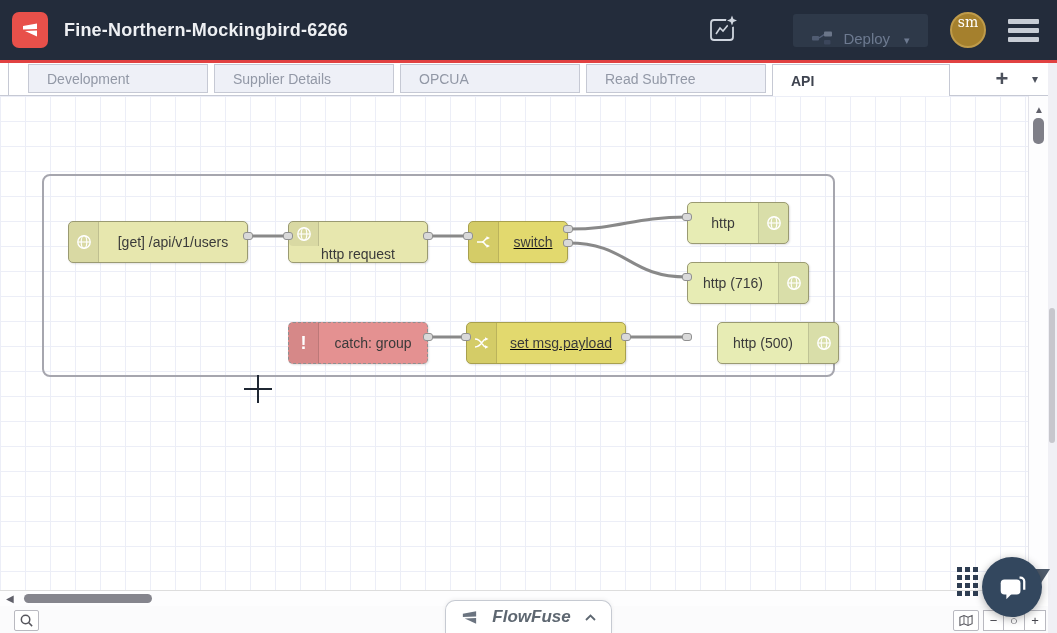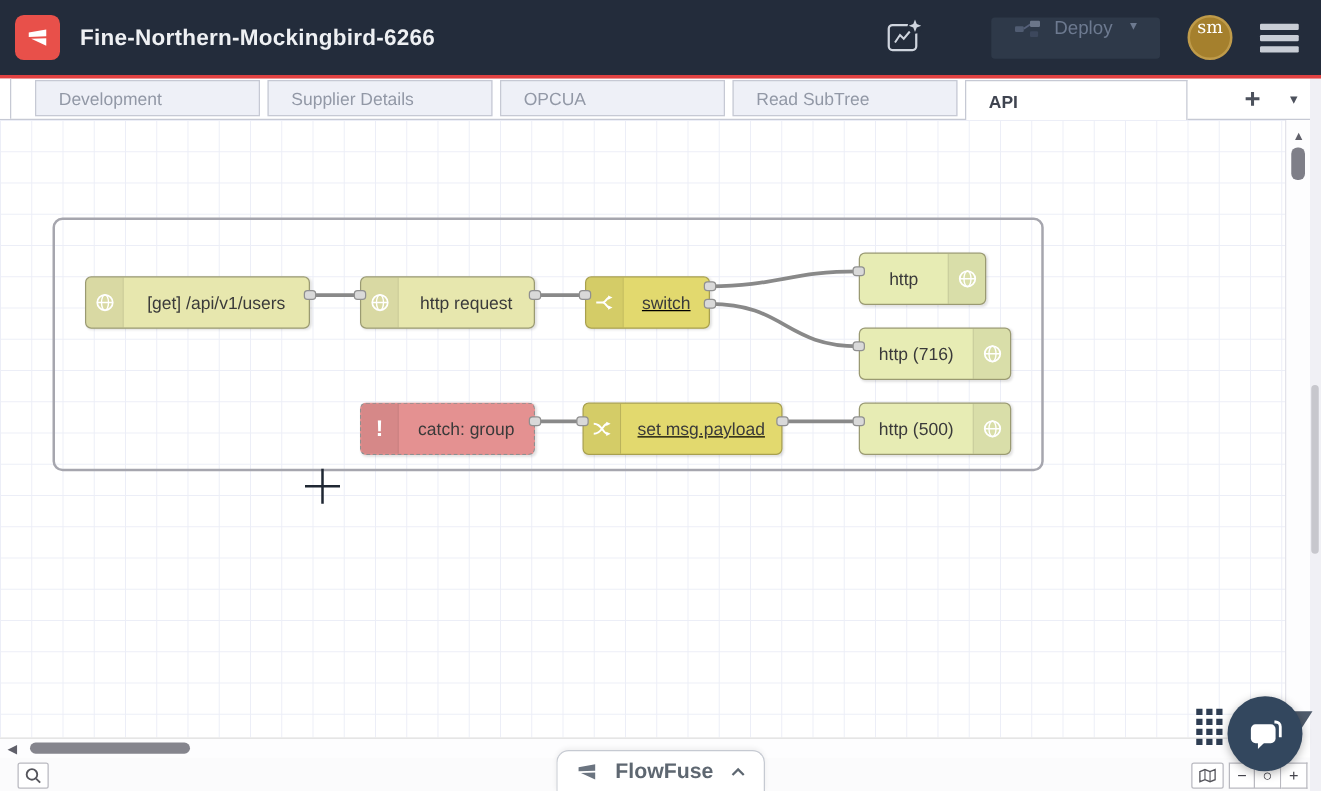--- a/index.html
+++ b/index.html
@@ -8,21 +8,21 @@
 
   
   .header { position:absolute; left:0; top:0; width:1057px; height:60px; background:#232c3b;
             display:flex; align-items:center; }
   .logo-box { width:36px; height:36px; background:#e8504a; border-radius:7px; margin-left:12px;
               display:flex; align-items:center; justify-content:center; }
   .app-title { color:#eef0f3; font-size:18px; font-weight:700; margin-left:16px; letter-spacing:.2px; }
   .header-right { margin-left:auto; display:flex; align-items:center; gap:22px; margin-right:18px; }
   .ai-btn { width:34px; height:34px; display:flex; align-items:center; justify-content:center; cursor:pointer; }
   .deploy-btn { height:33px; min-width:135px; background:#2e3949; border-radius:3px; display:flex;
-                align-items:flex-start; justify-content:center; gap:10px; padding:0 14px; cursor:default;margin-left:31px; }
+                align-items:flex-end; justify-content:center; gap:10px; padding:0 14px; cursor:default;margin-left:31px; }
   .deploy-label { color:#6d7a90; font-size:15px; }
   .deploy-caret { color:#6d7a90; font-size:11px; margin-left:4px; }
   .avatar { width:36px; height:36px; border-radius:50%; background:#a5802d; border:2px solid #bf9b4a;
             color:#fff; display:flex; align-items:flex-start; justify-content:center;
             font-family:"DejaVu Serif", serif; font-size:14px; cursor:pointer; }
   .hamburger { display:flex; flex-direction:column; gap:4px; cursor:pointer; padding:4px 0; }
   .hamburger span { display:block; width:31px; height:5px; background:#c8cdd5; border-radius:1px; }
   .red-line { position:absolute; left:0; top:60px; width:1057px; height:3px; background:#e14141; }
 
   
@@ -93,21 +93,21 @@
              justify-content:center; cursor:pointer; }
   .zoom-group { position:absolute; left:983px; top:4px; display:flex; }
   .zoom-group button { width:21px; height:21px; background:#fff; border:1px solid #b9b9c0;
                        color:#45454d; font-size:13px; line-height:18px; cursor:pointer; padding:0; }
   .zoom-group button + button { border-left:none; }
 
   
   .footer-tab { position:absolute; left:445px; top:600px; width:167px; height:33px; background:#fff;
                 border:1px solid #c6cad2; border-bottom:none; border-radius:10px 10px 0 0;
                 box-shadow:0 -1px 4px rgba(0,0,0,0.06); display:flex; align-items:center;
-                justify-content:center; gap:13px; cursor:pointer; }
+                justify-content:center; gap:13px; cursor:pointer;font-style:italic; }
   .footer-brand { font-size:17px; font-weight:600; color:#5e6771; }
 
   
   .dots-grid { position:absolute; left:957px; top:567px; width:21px; height:29px;
                display:grid; grid-template-columns:repeat(3,5px); grid-auto-rows:5px; gap:3px; cursor:grab; }
   .dots-grid i { background:#2e3d52; display:block; }
   .corner-tri { position:absolute; left:1032px; top:569px; width:0; height:0;
                 border-left:9px solid transparent; border-right:9px solid transparent;
                 border-top:14px solid #4f5b6b; }
   .chat-btn { position:absolute; left:982px; top:557px; width:60px; height:60px; border-radius:50%;
@@ -194,21 +194,21 @@
     <div class="icon-area left">
       <svg width="16" height="16" viewBox="0 0 16 16">
         <circle cx="8" cy="8" r="6.2" fill="none" stroke="#fff" stroke-width="1.4"></circle>
         <ellipse cx="8" cy="8" rx="2.8" ry="6.2" fill="none" stroke="#fff" stroke-width="1.1"></ellipse>
         <line x1="1.8" y1="8" x2="14.2" y2="8" stroke="#fff" stroke-width="1.1"></line>
       </svg>
     </div>
     <div class="nlabel">[get] /api/v1/users</div>
   </div>
 
-  <div class="node yellow" style="left:288px; top:125px; width:140px;">
+  <div class="node yellow" style="left:288px; top:125px; width:140px;flex-direction:column;">
     <div class="icon-area left">
       <svg width="16" height="16" viewBox="0 0 16 16">
         <circle cx="8" cy="8" r="6.2" fill="none" stroke="#fff" stroke-width="1.4"></circle>
         <ellipse cx="8" cy="8" rx="2.8" ry="6.2" fill="none" stroke="#fff" stroke-width="1.1"></ellipse>
         <line x1="1.8" y1="8" x2="14.2" y2="8" stroke="#fff" stroke-width="1.1"></line>
       </svg>
     </div>
     <div class="nlabel">http request</div>
   </div>
 
@@ -256,21 +256,21 @@
     <div class="icon-area left">
       <svg width="16" height="16" viewBox="0 0 16 16">
         <path d="M1 4 C8 4 8 12 12 12 M1 12 C8 12 8 4 12 4" fill="none" stroke="#fff" stroke-width="1.6"></path>
         <polygon points="14.5,12 11,10.3 11,13.7" fill="#fff"></polygon>
         <polygon points="14.5,4 11,2.3 11,5.7" fill="#fff"></polygon>
       </svg>
     </div>
     <div class="nlabel">set msg.payload</div>
   </div>
 
-  <div class="node pale" style="left:687px; top:226px; width:122px;">
+  <div class="node pale" style="left:717px; top:226px; width:122px;">
     <div class="nlabel">http (500)</div>
     <div class="icon-area right">
       <svg width="16" height="16" viewBox="0 0 16 16">
         <circle cx="8" cy="8" r="6.2" fill="none" stroke="#fff" stroke-width="1.4"></circle>
         <ellipse cx="8" cy="8" rx="2.8" ry="6.2" fill="none" stroke="#fff" stroke-width="1.1"></ellipse>
         <line x1="1.8" y1="8" x2="14.2" y2="8" stroke="#fff" stroke-width="1.1"></line>
       </svg>
     </div>
   </div>
 

